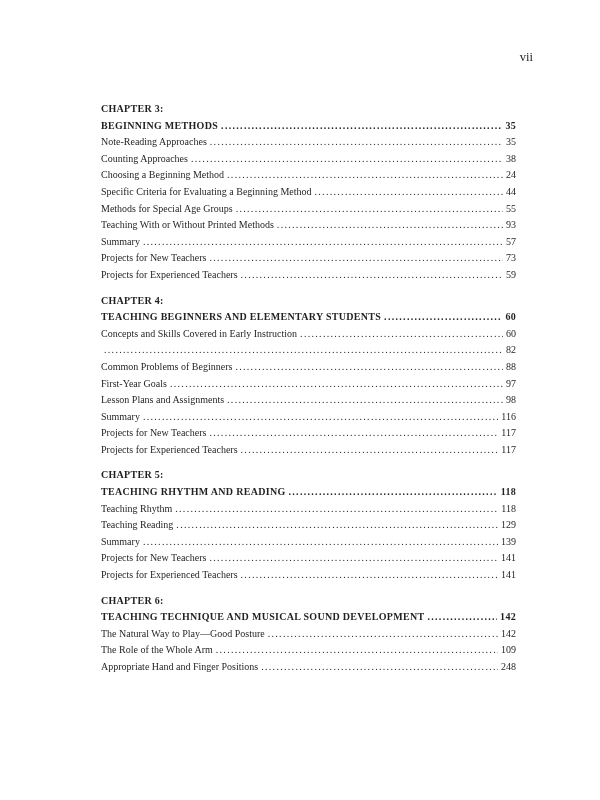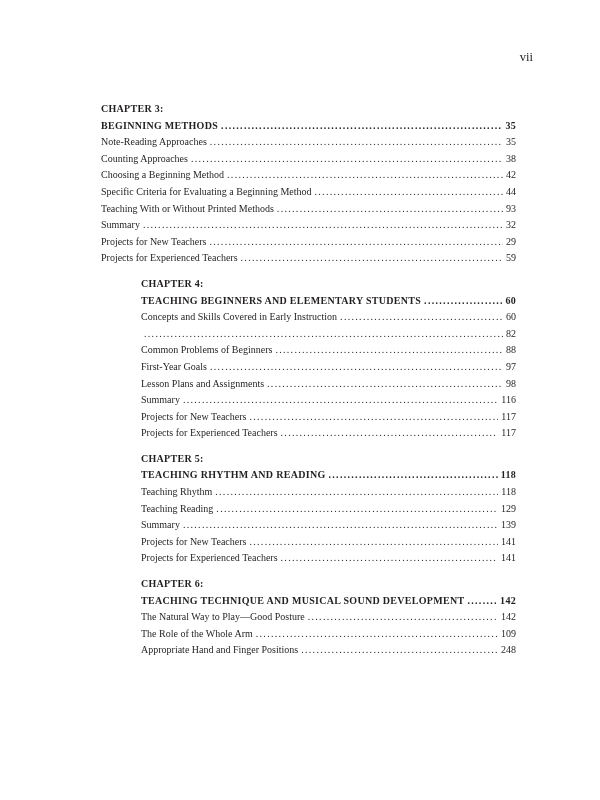--- a/index.html
+++ b/index.html
@@ -20,21 +20,21 @@
     line-height: 14px;
   }
   .toc {
     position: absolute;
     left: 101px;
     top: 101px;
     width: 415px;
     font-size: 10px;
     line-height: 16.6px;
   }
-  .toc-section + .toc-section { margin-top: 9px; margin-left: 40px; }
+  .toc-section + .toc-section { margin-top: 9px; }
   .chapter-label,
   .chapter-title-row { font-weight: bold; letter-spacing: 0.03em; }
   .toc-row {
     display: flex;
     align-items: flex-end;
     width: 100%;
   }
   .entry-label { white-space: nowrap; flex: 0 0 auto; }
   .leader {
     flex: 1 1 auto;
@@ -70,41 +70,46 @@
           <span class="pagenum">35</span>
         </div>
         <div class="toc-row">
           <span class="entry-label">Counting Approaches</span>
           <span class="leader"></span>
           <span class="pagenum">38</span>
         </div>
         <div class="toc-row">
           <span class="entry-label">Choosing a Beginning Method</span>
           <span class="leader"></span>
-          <span class="pagenum">42</span>
+          <span class="pagenum">24</span>
         </div>
         <div class="toc-row">
           <span class="entry-label">Specific Criteria for Evaluating a Beginning Method</span>
           <span class="leader"></span>
           <span class="pagenum">44</span>
         </div>
         <div class="toc-row">
+          <span class="entry-label">Methods for Special Age Groups</span>
+          <span class="leader"></span>
+          <span class="pagenum">55</span>
+        </div>
+        <div class="toc-row">
           <span class="entry-label">Teaching With or Without Printed Methods</span>
           <span class="leader"></span>
           <span class="pagenum">93</span>
         </div>
         <div class="toc-row">
           <span class="entry-label">Summary</span>
           <span class="leader"></span>
-          <span class="pagenum">32</span>
+          <span class="pagenum">57</span>
         </div>
         <div class="toc-row">
           <span class="entry-label">Projects for New Teachers</span>
           <span class="leader"></span>
-          <span class="pagenum">29</span>
+          <span class="pagenum">73</span>
         </div>
         <div class="toc-row">
           <span class="entry-label">Projects for Experienced Teachers</span>
           <span class="leader"></span>
           <span class="pagenum">59</span>
         </div>
       </section>
       <section class="toc-section">
         <div class="chapter-label">CHAPTER 4:</div>
         <div class="toc-row chapter-title-row">

